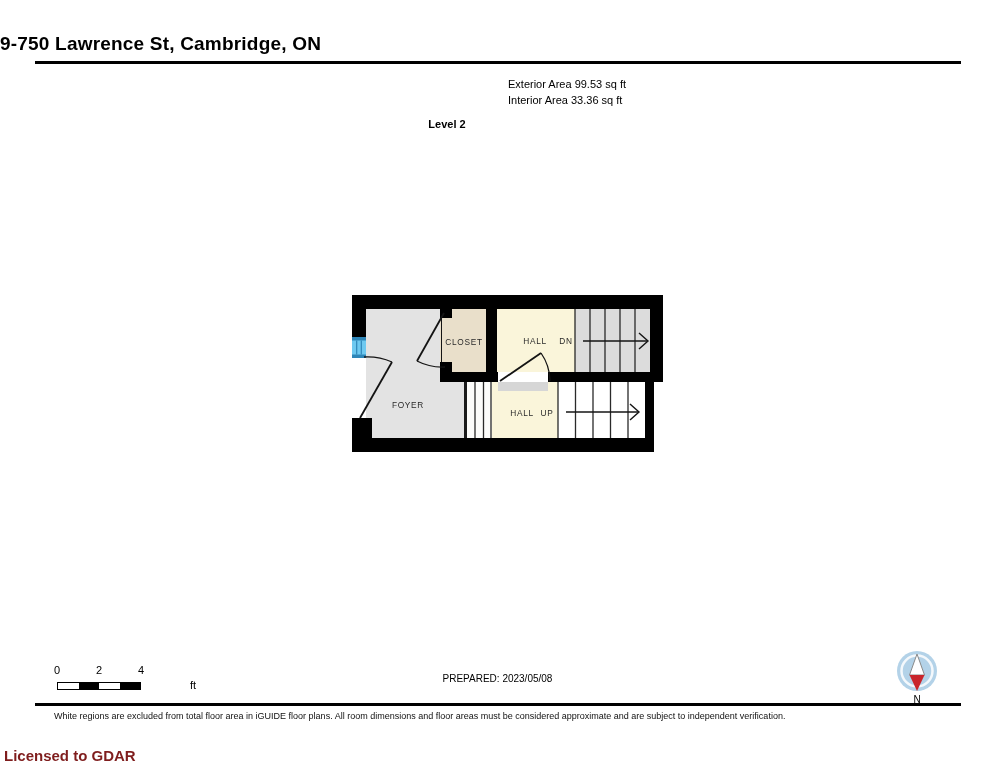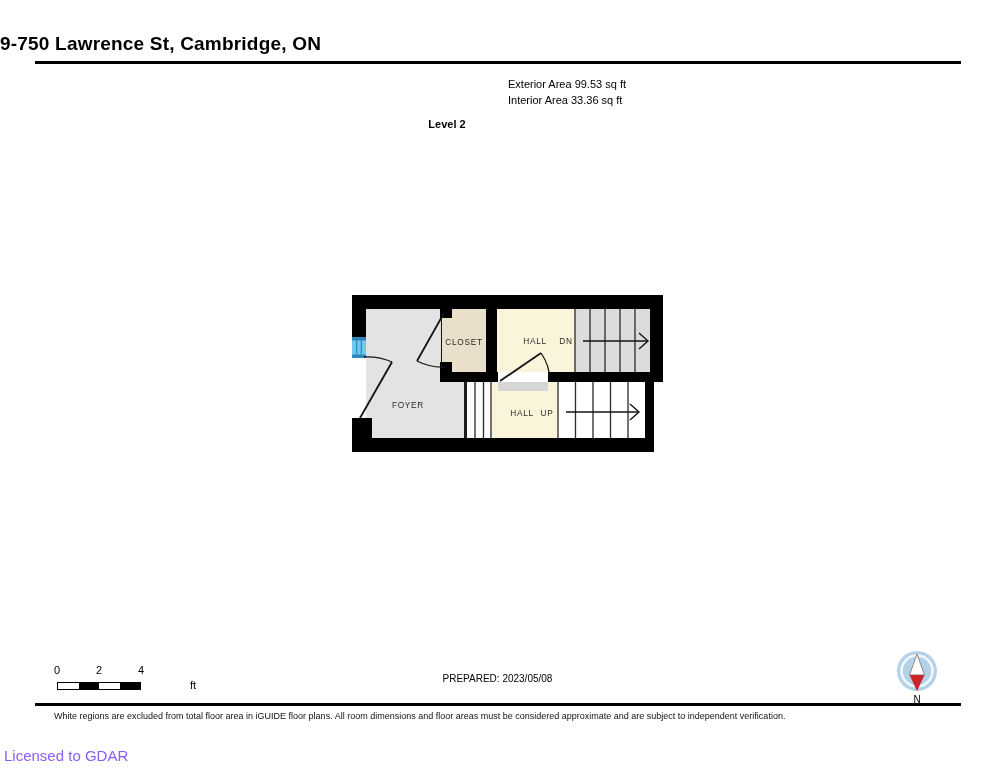--- a/index.html
+++ b/index.html
@@ -38,21 +38,21 @@
     position:absolute; left:0; right:0; top:673px; text-align:center; font-size:10px;
   }
   .compass { position:absolute; left:895px; top:648px; width:44px; height:58px; }
   .compass-n {
     font-family:"Liberation Sans", sans-serif; font-size:10px; fill:#000;
   }
   .disclaimer {
     position:absolute; left:54px; top:711px; right:30px; font-size:9px; color:#111;
   }
   .license {
-    position:absolute; left:4px; top:747px; font-size:15px; color:#8b5cf6;
+    position:absolute; left:4px; top:747px; font-size:15px; color:#7f1d1d;font-weight:bold;
   }
 </style>
 </head>
 <body>
 
 <div class="page">
 
   <div class="title">9-750 Lawrence St, Cambridge, ON</div>
   <div class="rule rule-top"></div>
   <div class="level-label">Level 2</div>

